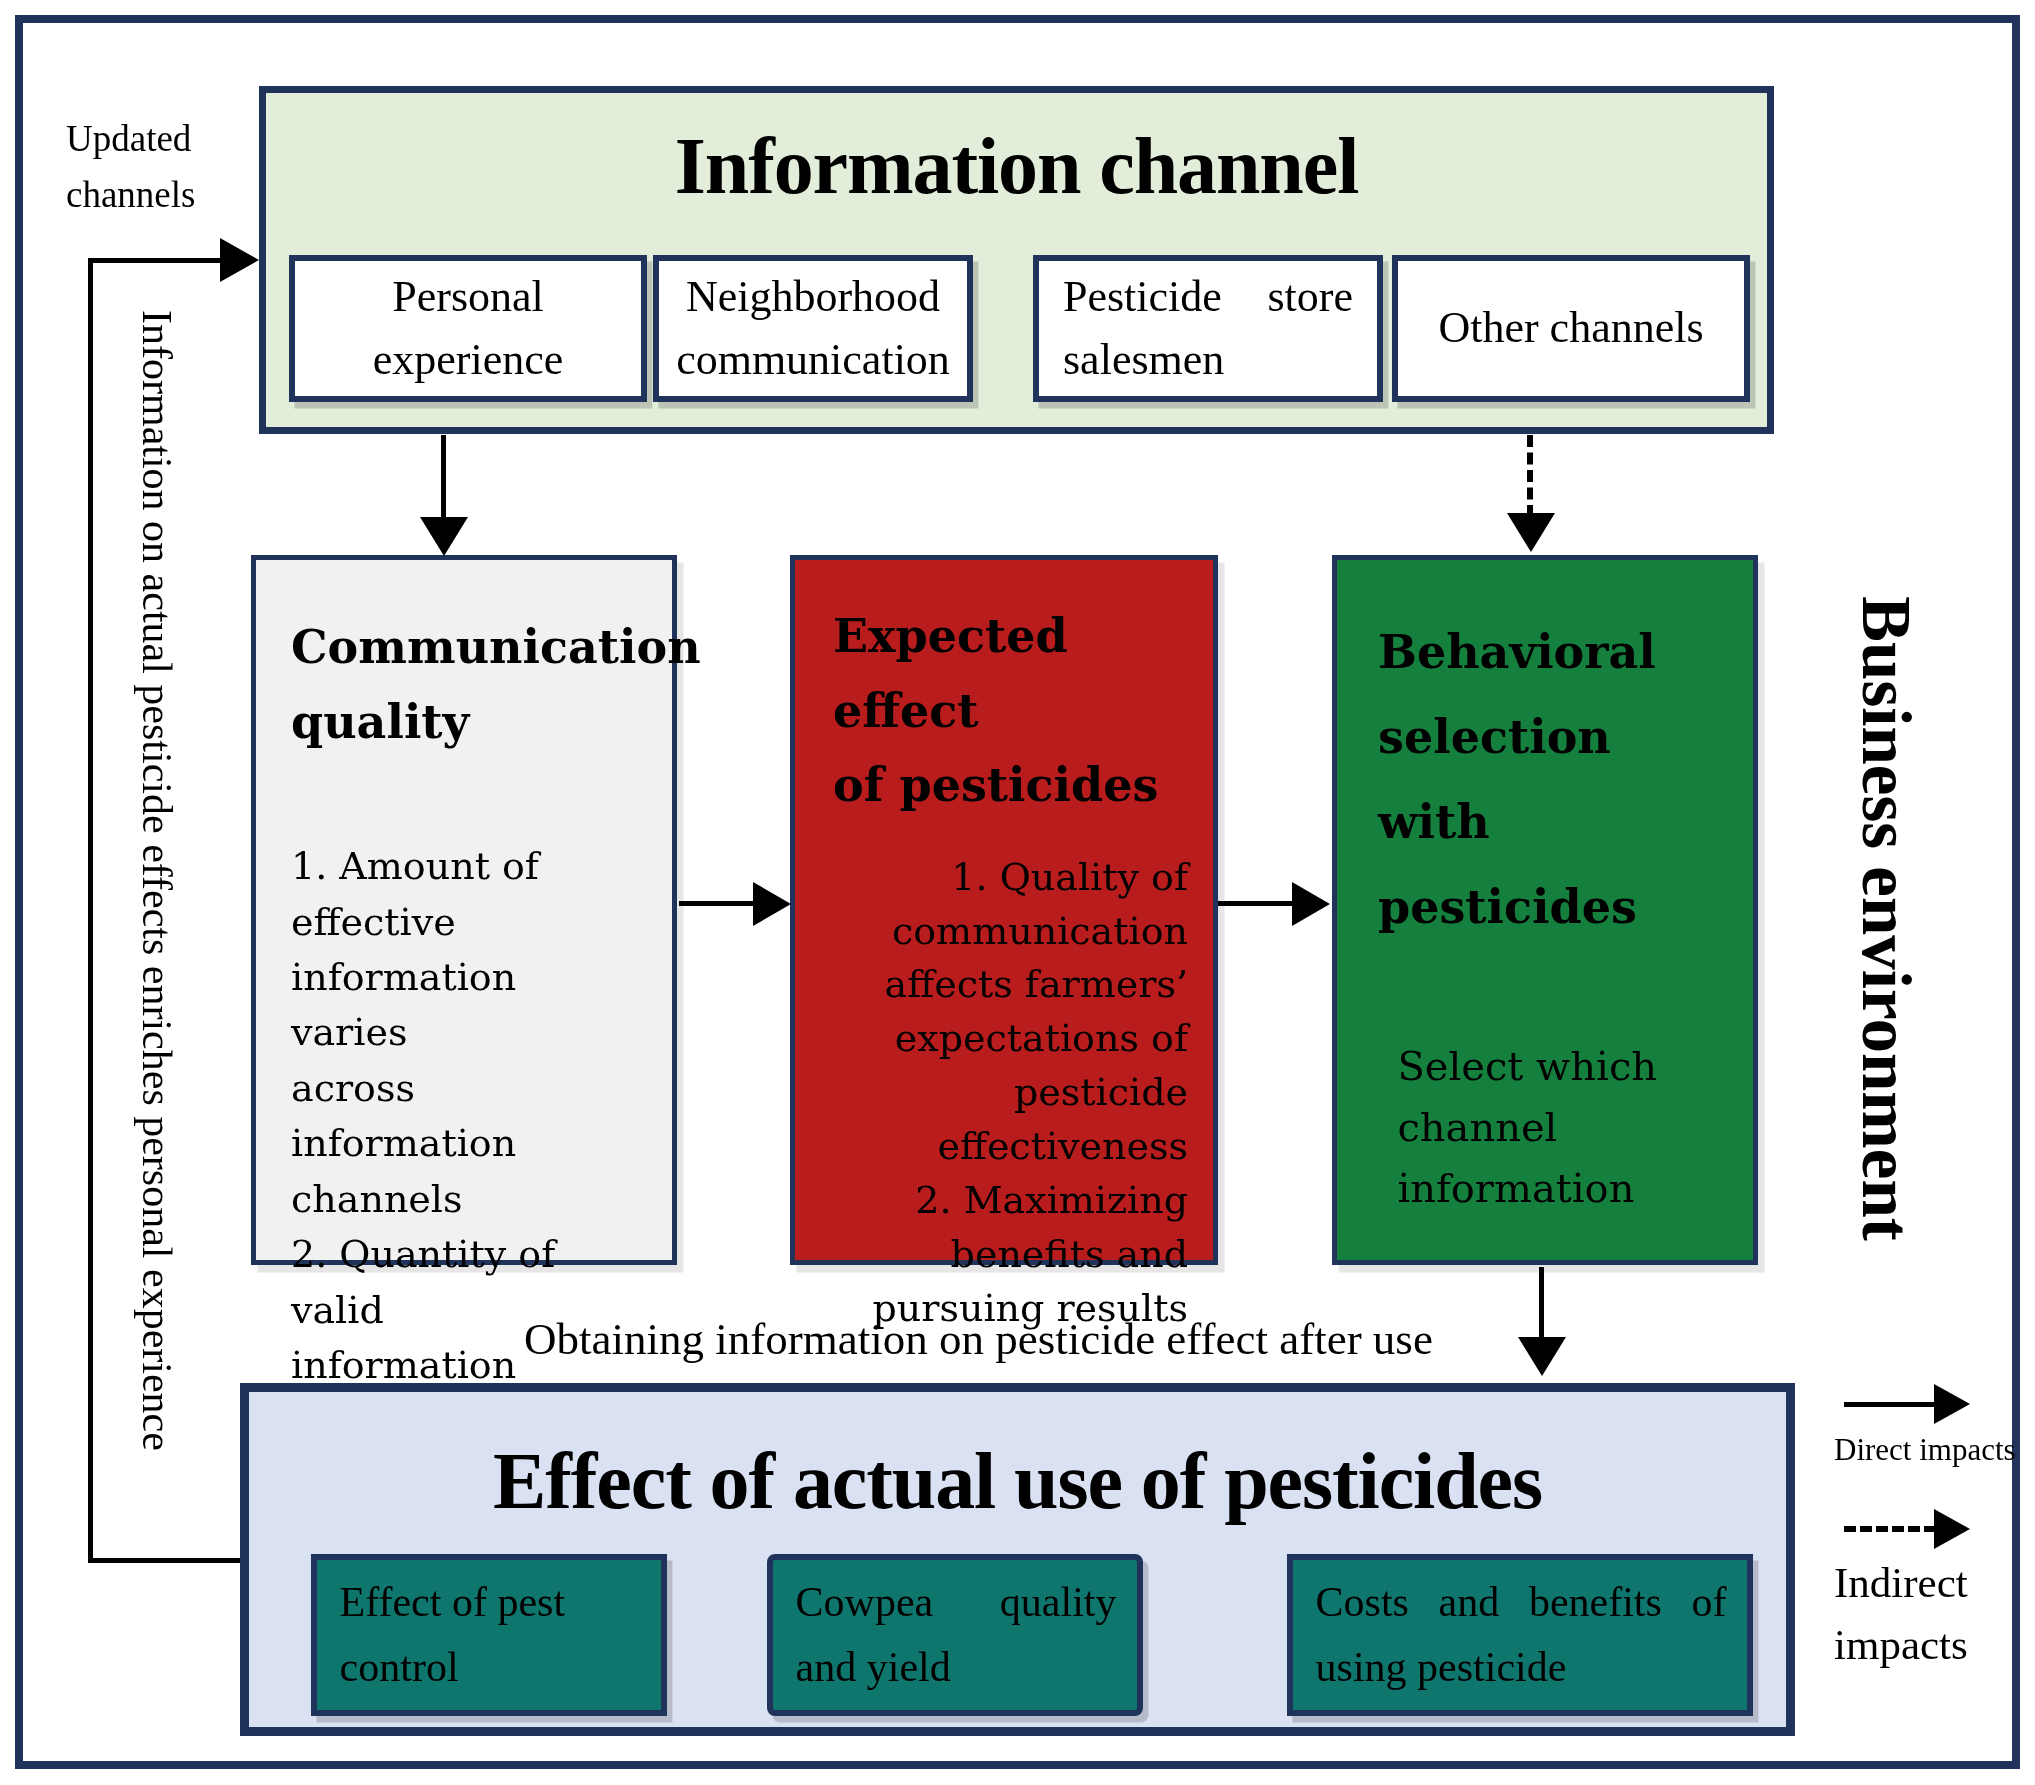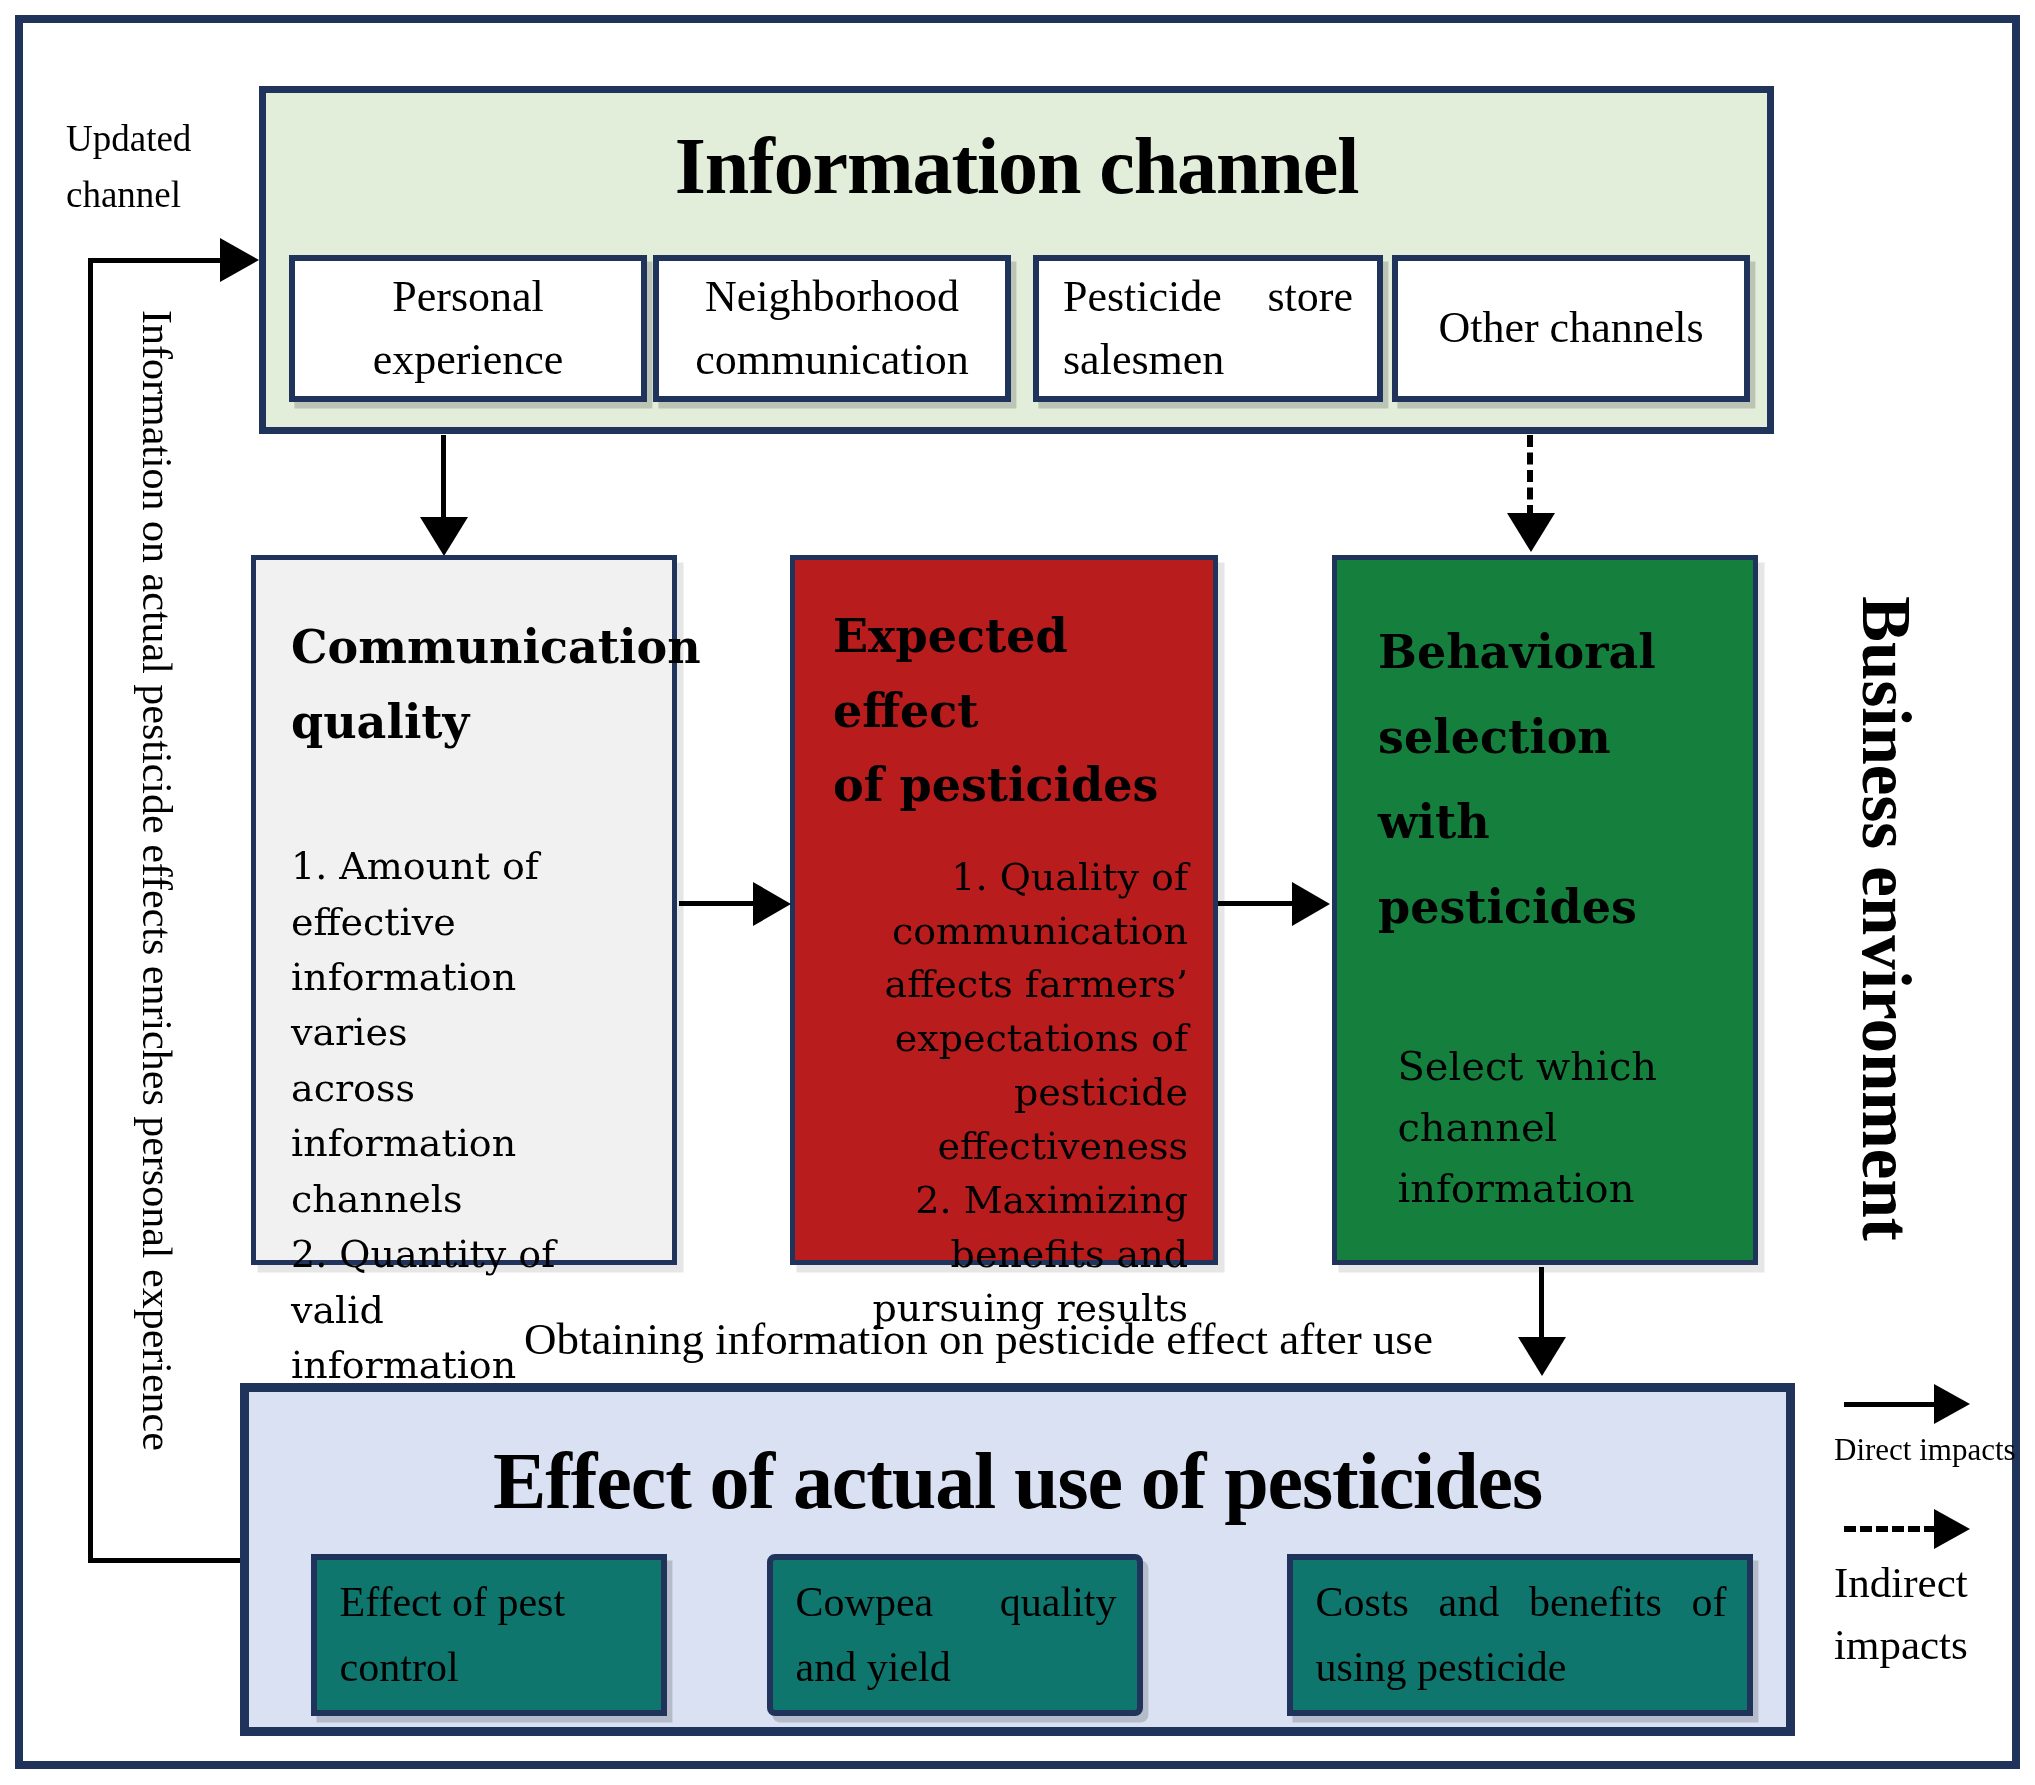--- a/index.html
+++ b/index.html
@@ -27,21 +27,21 @@
 
   
   .green-box { position: absolute; left: 259px; top: 86px; width: 1515px; height: 348px;
     background: #e2eed9; border: 7.5px solid #20335a; }
   .gb-title { text-align: center; font-weight: bold; font-size: 80px; margin-top: 28px; letter-spacing: -1.1px; }
   .ch { position: absolute; top: 162px; height: 147px; background: #fff; border: 6.5px solid #20335a;
     display: flex; align-items: center; justify-content: center; text-align: center;
     font-size: 44px; line-height: 1.42; box-shadow: 5.4px 6.5px 0 rgba(90,90,90,0.28); }
   .ch .t { width: 100%; padding: 0 16px; }
   .ch0 { left: 23px;   width: 358px; }
-  .ch1 { left: 387px;  width: 358px; }
+  .ch1 { left: 387px;  width: 320px; }
   .ch2 { left: 767px; width: 350px; justify-content: flex-start; }
   .ch2 .t { text-align: justify; padding: 0 24px; }
   .ch3 { left: 1126px; width: 358px; }
 
   
   .a1-line { position: absolute; left: 441px; top: 435px; width: 4.9px; height: 86px; background: #000; }
   .a1-head { position: absolute; left: 420px; top: 517px; width: 0; height: 0;
     border-left: 24px solid transparent; border-right: 24px solid transparent; border-top: 39px solid #000; }
   .a2-line { position: absolute; left: 1527px; top: 435px; height: 82px; width: 0;
     border-left: 6px dashed #000; }
@@ -101,21 +101,21 @@
     border-top: 20.5px solid transparent; border-bottom: 20.5px solid transparent; border-left: 36px solid #000; }
   .lg-indirect { position: absolute; left: 1834px; top: 1552px; width: 216px; font-size: 43px; line-height: 1.45; }
 </style>
 </head>
 <body>
 
 <div id="canvas">
 
   <div class="outer-border"></div>
 
-  <div class="updated">Updated channel</div>
+  <div class="updated">Updated channels</div>
 
   <div class="fl-v"></div>
   <div class="fl-h-top"></div>
   <div class="fl-head"></div>
   <div class="fl-h-bot"></div>
   <div class="left-rail">Information on actual pesticide effects enriches personal experience</div>
 
   <div class="green-box">
     <div class="gb-title">Information channel</div>
     <div class="ch ch0">

